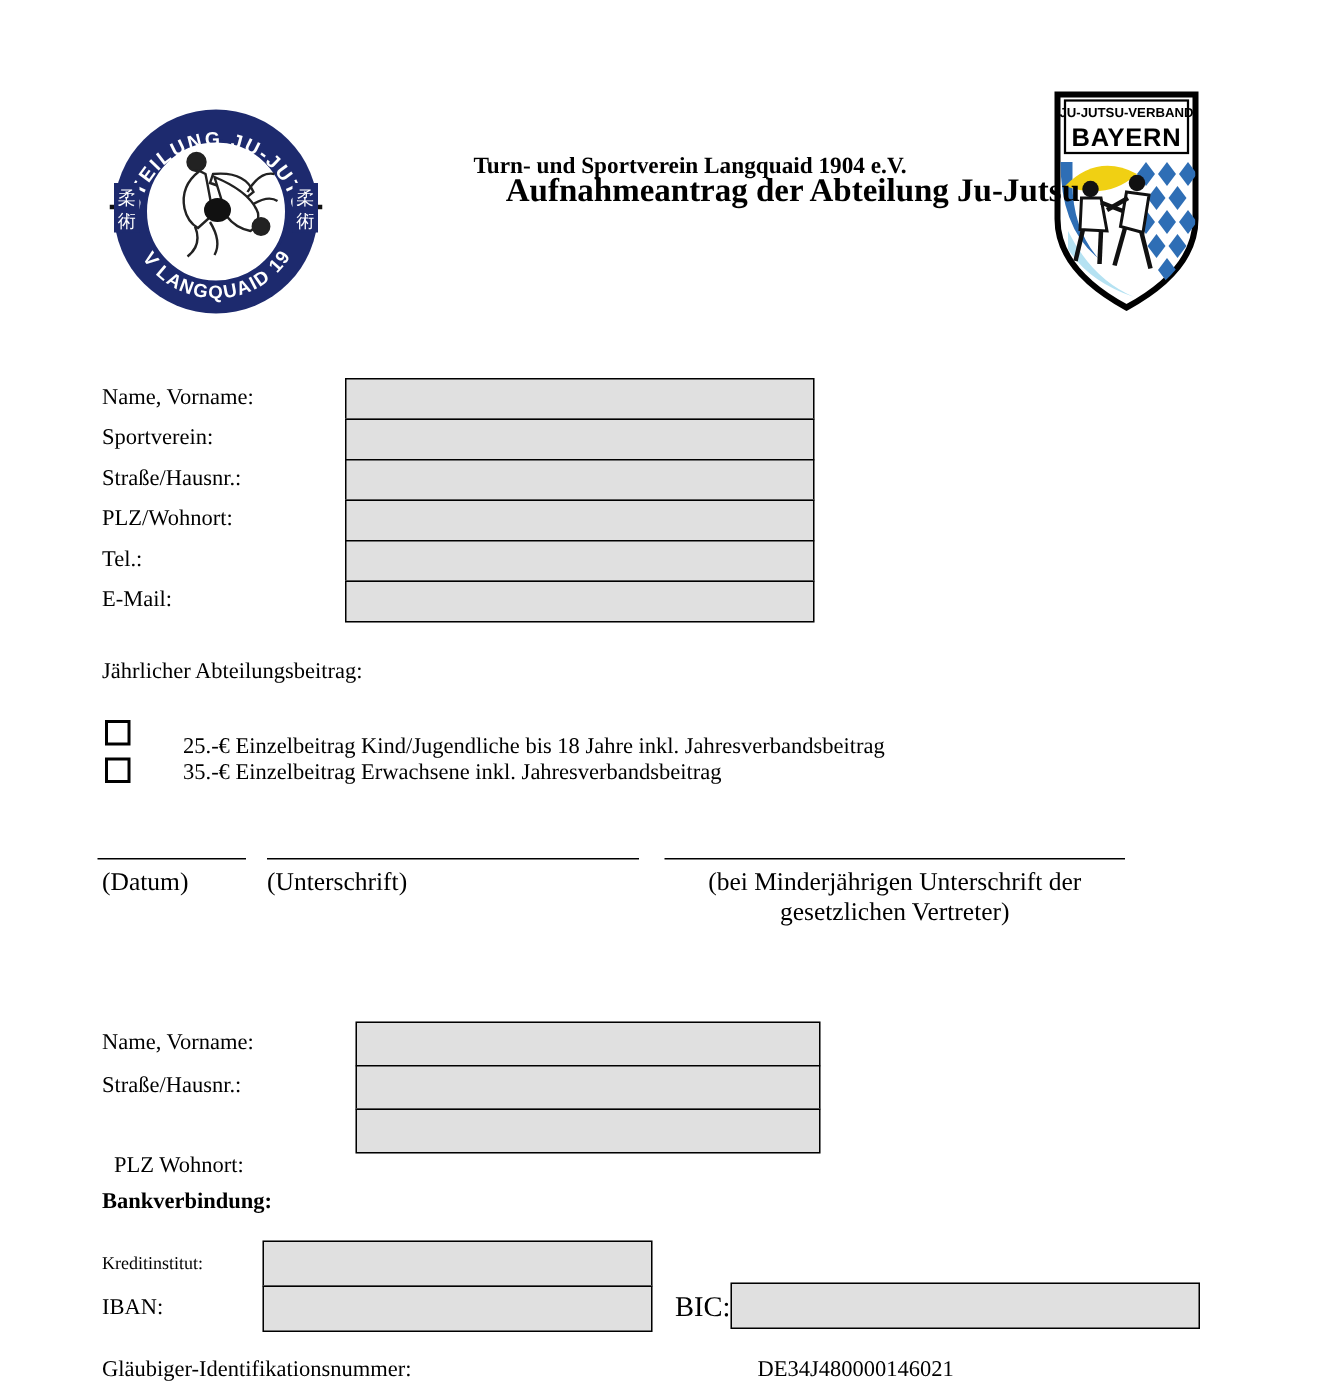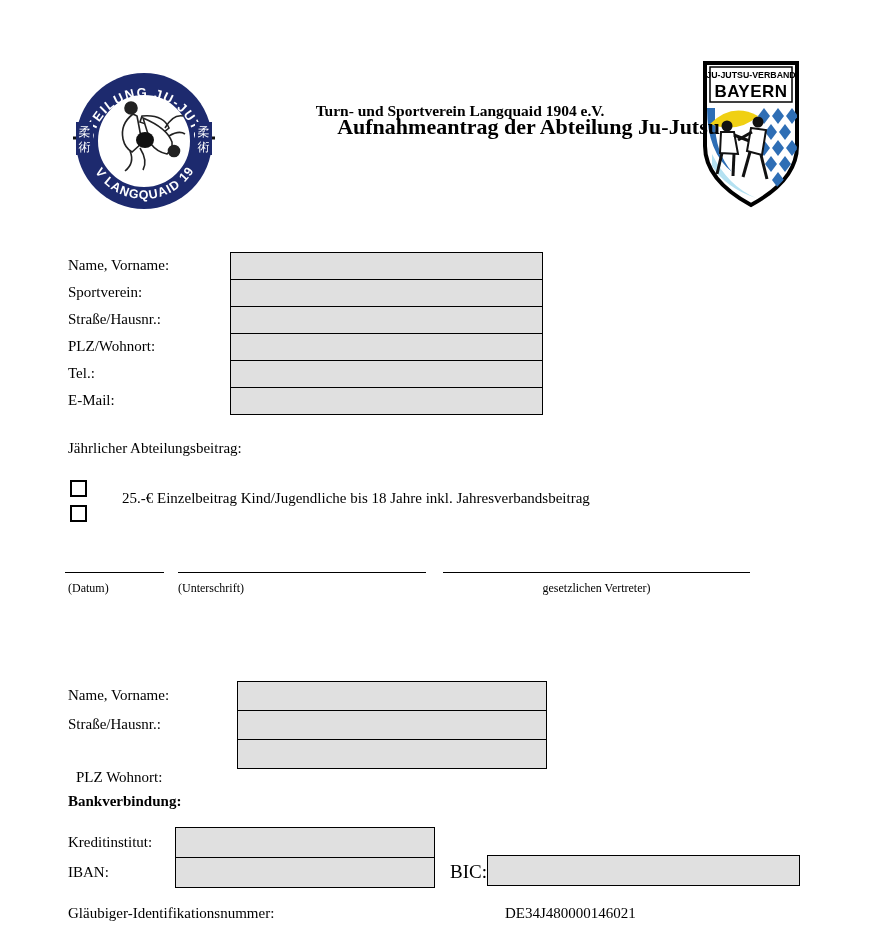--- a/index.html
+++ b/index.html
@@ -8,21 +8,21 @@
   .abs{position:absolute;}
   .center{text-align:center;}
   .b{font-weight:bold;}
   .t15{font-size:15px;line-height:1.4;}
   .clubname{font-size:15.5px;}
   .title{font-size:22px;}
   .fieldrow-label{font-size:15px;line-height:27px;}
   .gbox{background:#e0e0e0;border:1.5px solid #000;box-sizing:border-box;}
   .checkbox{width:17px;height:17px;border:2px solid #000;background:#fff;box-sizing:border-box;}
   .sigline{border-top:1.5px solid #000;height:0;}
-  .siglabel{font-size:12px;line-height:20px;}
+  .siglabel{font-size:17px;line-height:20px;}
   .badge-sans{font-family:"Liberation Sans","DejaVu Sans",sans-serif;}
 </style>
 </head>
 <body>
 
 <div class="page">
 
   <svg class="abs" style="left:73px;top:66px;" width="142" height="150" viewBox="0 0 142 150">
     <line x1="0" y1="72" x2="14" y2="72" stroke="#111" stroke-width="3"></line>
     <line x1="128" y1="72" x2="142" y2="72" stroke="#111" stroke-width="3"></line>
@@ -122,43 +122,45 @@
   <div class="abs gbox" style="left:230px;top:333px;width:313px;height:28px;"></div>
   <div class="abs gbox" style="left:230px;top:360px;width:313px;height:28px;"></div>
   <div class="abs gbox" style="left:230px;top:387px;width:313px;height:28px;"></div>
 
   <div class="abs t15" style="left:68px;top:438px;">Jährlicher Abteilungsbeitrag:</div>
 
   <div class="abs checkbox" style="left:70px;top:480px;"></div>
   <div class="abs t15" style="left:122px;top:488px;">25.-€ Einzelbeitrag Kind/Jugendliche bis 18 Jahre inkl. Jahresverbandsbeitrag</div>
 
   <div class="abs checkbox" style="left:70px;top:505px;"></div>
+  <div class="abs t15" style="left:122px;top:505px;">35.-€ Einzelbeitrag Erwachsene inkl. Jahresverbandsbeitrag</div>
 
   <div class="abs sigline" style="left:65px;top:572px;width:99px;"></div>
   <div class="abs sigline" style="left:178px;top:572px;width:248px;"></div>
   <div class="abs sigline" style="left:443px;top:572px;width:307px;"></div>
 
   <div class="abs siglabel" style="left:68px;top:578px;">(Datum)</div>
   <div class="abs siglabel" style="left:178px;top:578px;">(Unterschrift)</div>
   <div class="abs siglabel center" style="left:443px;top:578px;width:307px;">
+    <div>(bei Minderjährigen Unterschrift der</div>
     <div>gesetzlichen Vertreter)</div>
   </div>
 
 
   <div class="abs" style="left:68px;top:681px;font-size:15px;line-height:29px;">Name, Vorname:</div>
   <div class="abs" style="left:68px;top:710px;font-size:15px;line-height:29px;">Straße/Hausnr.:</div>
   <div class="abs" style="left:76px;top:739px;font-size:15px;line-height:29px;margin-top:24px;">PLZ Wohnort:</div>
 
   <div class="abs gbox" style="left:237px;top:681px;width:310px;height:30px;"></div>
   <div class="abs gbox" style="left:237px;top:710px;width:310px;height:30px;"></div>
   <div class="abs gbox" style="left:237px;top:739px;width:310px;height:30px;"></div>
 
   <div class="abs b t15" style="left:68px;top:791px;">Bankverbindung:</div>
 
-  <div class="abs" style="left:68px;top:827px;font-size:15px;line-height:30px;">Kreditinstitut:</div>
+  <div class="abs" style="left:68px;top:827px;font-size:12px;line-height:30px;">Kreditinstitut:</div>
   <div class="abs gbox" style="left:175px;top:827px;width:260px;height:31px;"></div>
 
   <div class="abs" style="left:68px;top:857px;font-size:15px;line-height:30px;">IBAN:</div>
   <div class="abs gbox" style="left:175px;top:857px;width:260px;height:31px;"></div>
 
   <div class="abs" style="left:450px;top:857px;font-size:19px;line-height:30px;">BIC:</div>
   <div class="abs gbox" style="left:487px;top:855px;width:313px;height:31px;"></div>
 
   <div class="abs t15" style="left:68px;top:903px;">Gläubiger-Identifikationsnummer:</div>
   <div class="abs t15" style="left:505px;top:903px;">DE34J480000146021</div>

